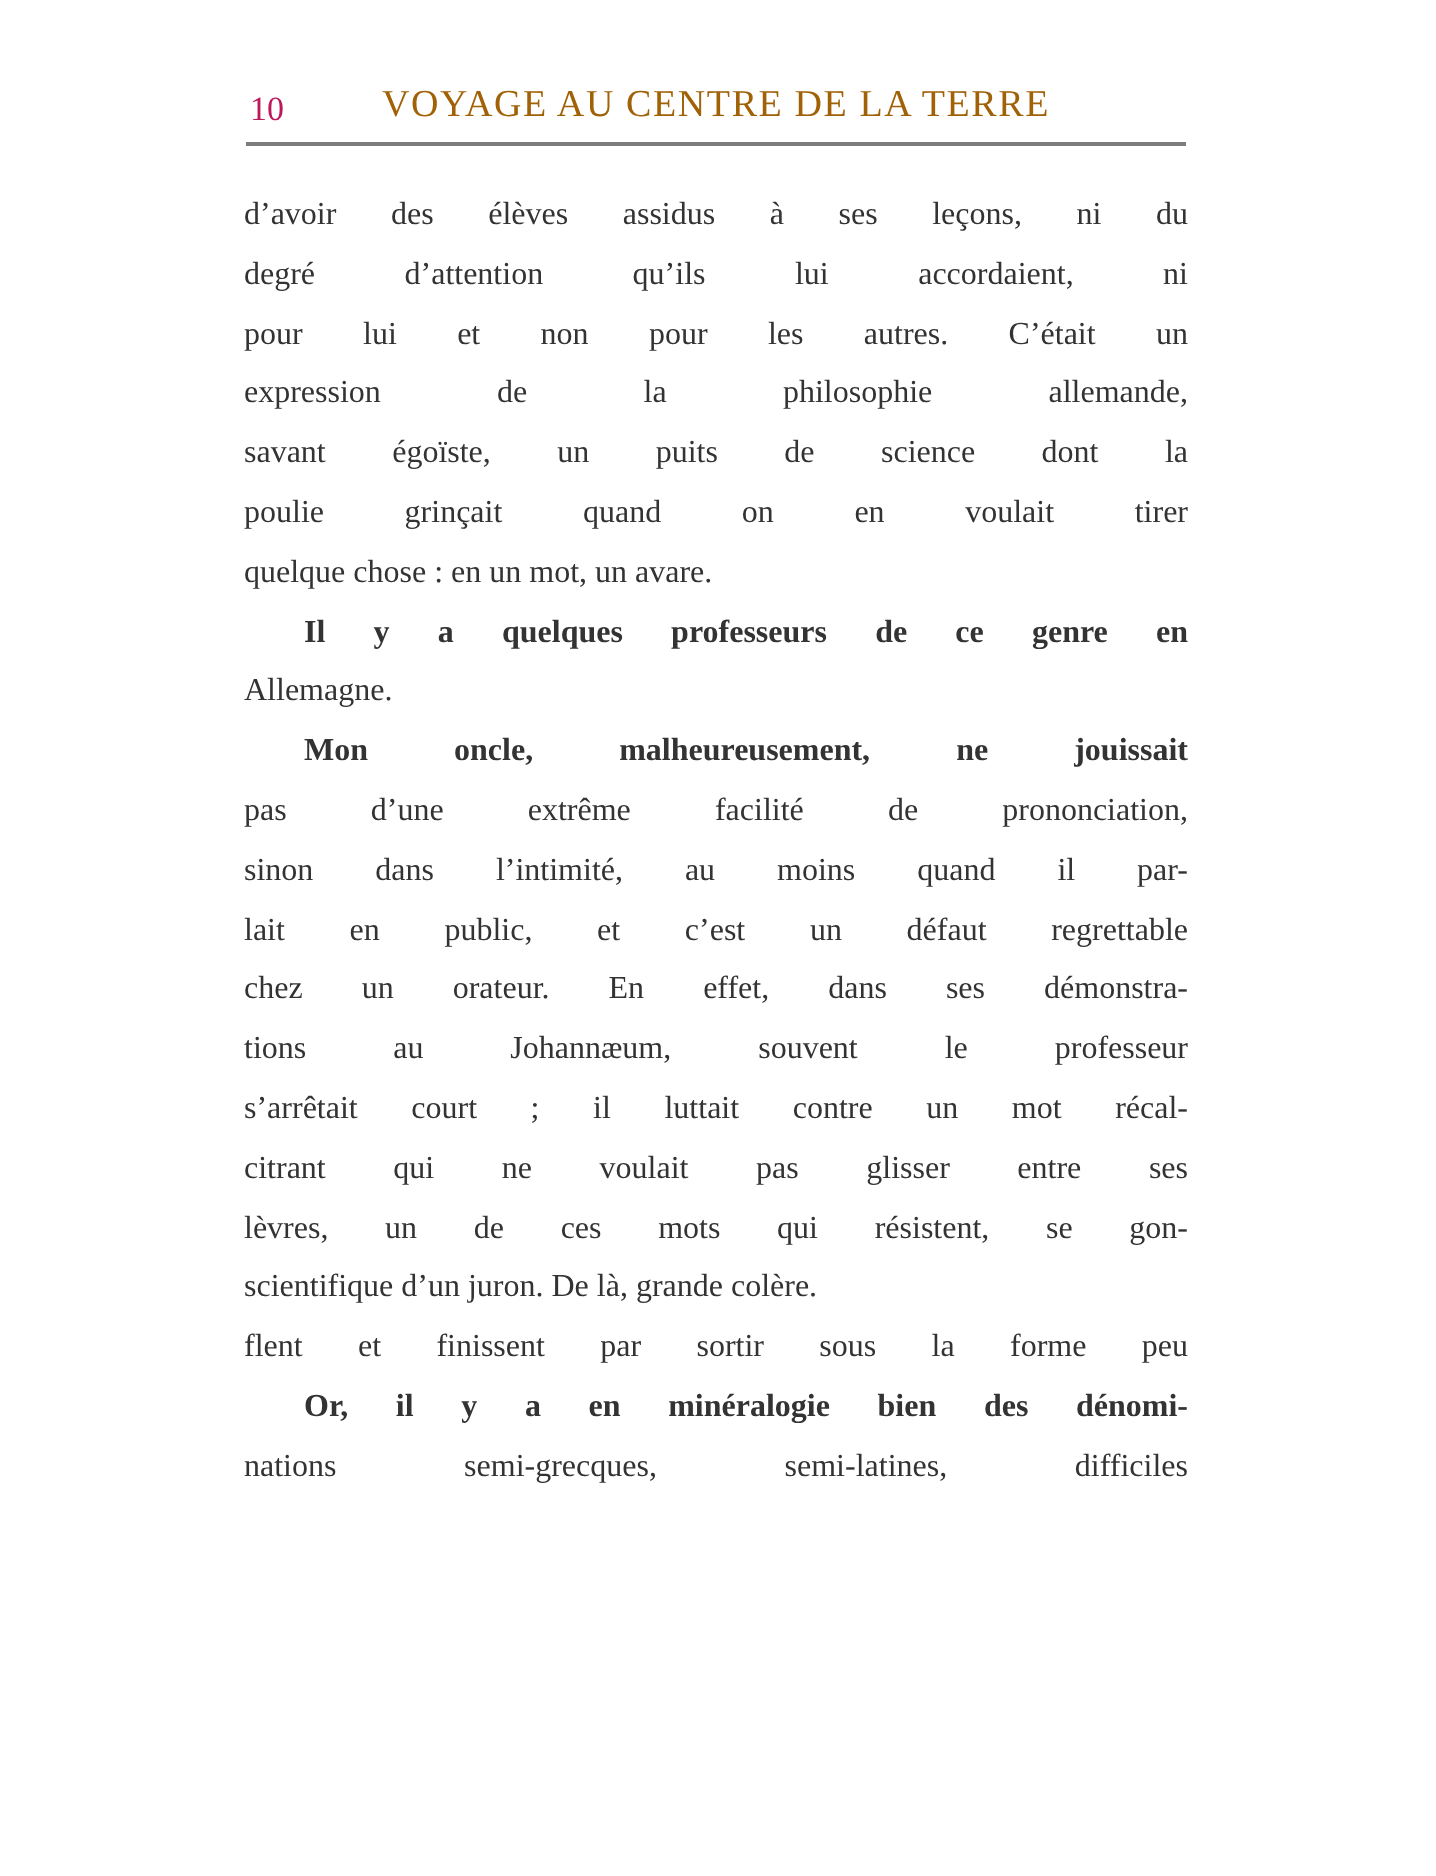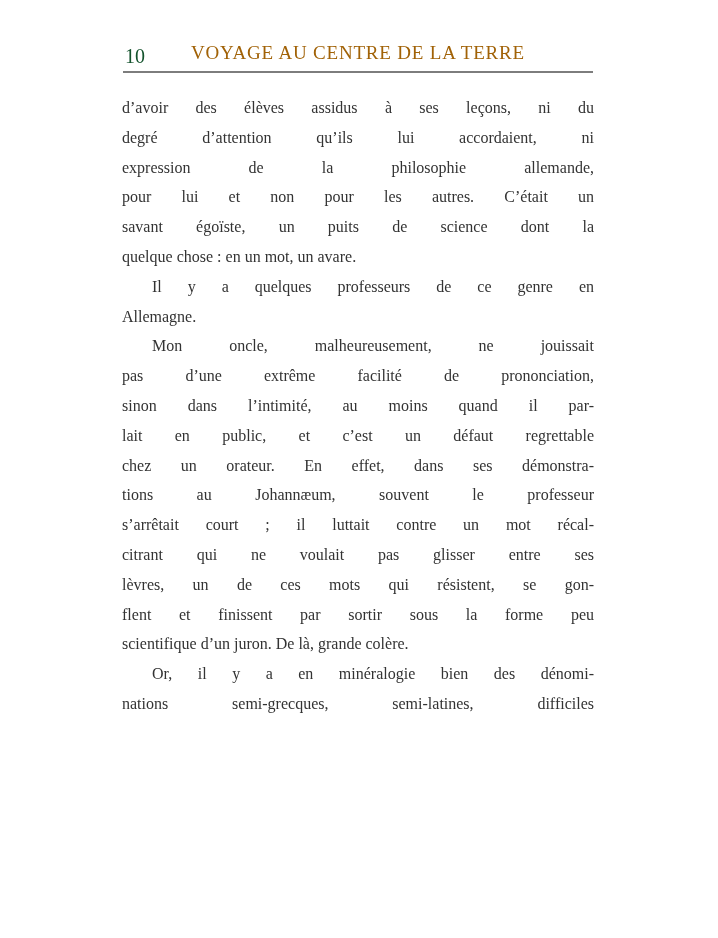--- a/index.html
+++ b/index.html
@@ -20,22 +20,22 @@
     top: 42px;
     left: 123px;
     width: 470px;
     height: 26px;
     color: #333333;
   }
   .page-number {
     position: absolute;
     left: 2px;
     top: 3px;
-    font-size: 20px;
-    color: #14532d;
+    font-size: 17px;
+    color: #be185d;
   }
   .running-title {
     display: block;
     text-align: center;
     font-size: 19px;
     letter-spacing: 0.8px;
     color: #a16207;
     white-space: nowrap;
   }
   .header-rule {
@@ -58,47 +58,49 @@
     line-height: 29.8px;
     text-align: justify;
     text-align-last: justify;
     white-space: normal;
   }
   .text-line.para-end {
     text-align-last: left;
   }
   .text-line.indent {
     text-indent: 30px;
+    font-weight: bold;
   }
 </style>
 </head>
 <body>
 
 <div class="page">
   <header class="page-header">
     <span class="page-number">10</span>
     <span class="running-title">VOYAGE AU CENTRE DE LA TERRE</span>
   </header>
   <div class="header-rule"></div>
   <main class="body-text">
       <div class="text-line">d’avoir des élèves assidus à ses leçons, ni du</div>
       <div class="text-line">degré d’attention qu’ils lui accordaient, ni</div>
+      <div class="text-line">pour lui et non pour les autres. C’était un</div>
       <div class="text-line">expression de la philosophie allemande,</div>
-      <div class="text-line">pour lui et non pour les autres. C’était un</div>
       <div class="text-line">savant égoïste, un puits de science dont la</div>
+      <div class="text-line">poulie grinçait quand on en voulait tirer</div>
       <div class="text-line para-end">quelque chose : en un mot, un avare.</div>
       <div class="text-line indent">Il y a quelques professeurs de ce genre en</div>
       <div class="text-line para-end">Allemagne.</div>
       <div class="text-line indent">Mon oncle, malheureusement, ne jouissait</div>
       <div class="text-line">pas d’une extrême facilité de prononciation,</div>
       <div class="text-line">sinon dans l’intimité, au moins quand il par-</div>
       <div class="text-line">lait en public, et c’est un défaut regrettable</div>
       <div class="text-line">chez un orateur. En effet, dans ses démonstra-</div>
       <div class="text-line">tions au Johannæum, souvent le professeur</div>
       <div class="text-line">s’arrêtait court ; il luttait contre un mot récal-</div>
       <div class="text-line">citrant qui ne voulait pas glisser entre ses</div>
       <div class="text-line">lèvres, un de ces mots qui résistent, se gon-</div>
+      <div class="text-line para-end">scientifique d’un juron. De là, grande colère.</div>
       <div class="text-line">flent et finissent par sortir sous la forme peu</div>
-      <div class="text-line para-end">scientifique d’un juron. De là, grande colère.</div>
       <div class="text-line indent">Or, il y a en minéralogie bien des dénomi-</div>
       <div class="text-line">nations semi-grecques, semi-latines, difficiles</div>
     </main>
 </div>
 
 </body></html>

